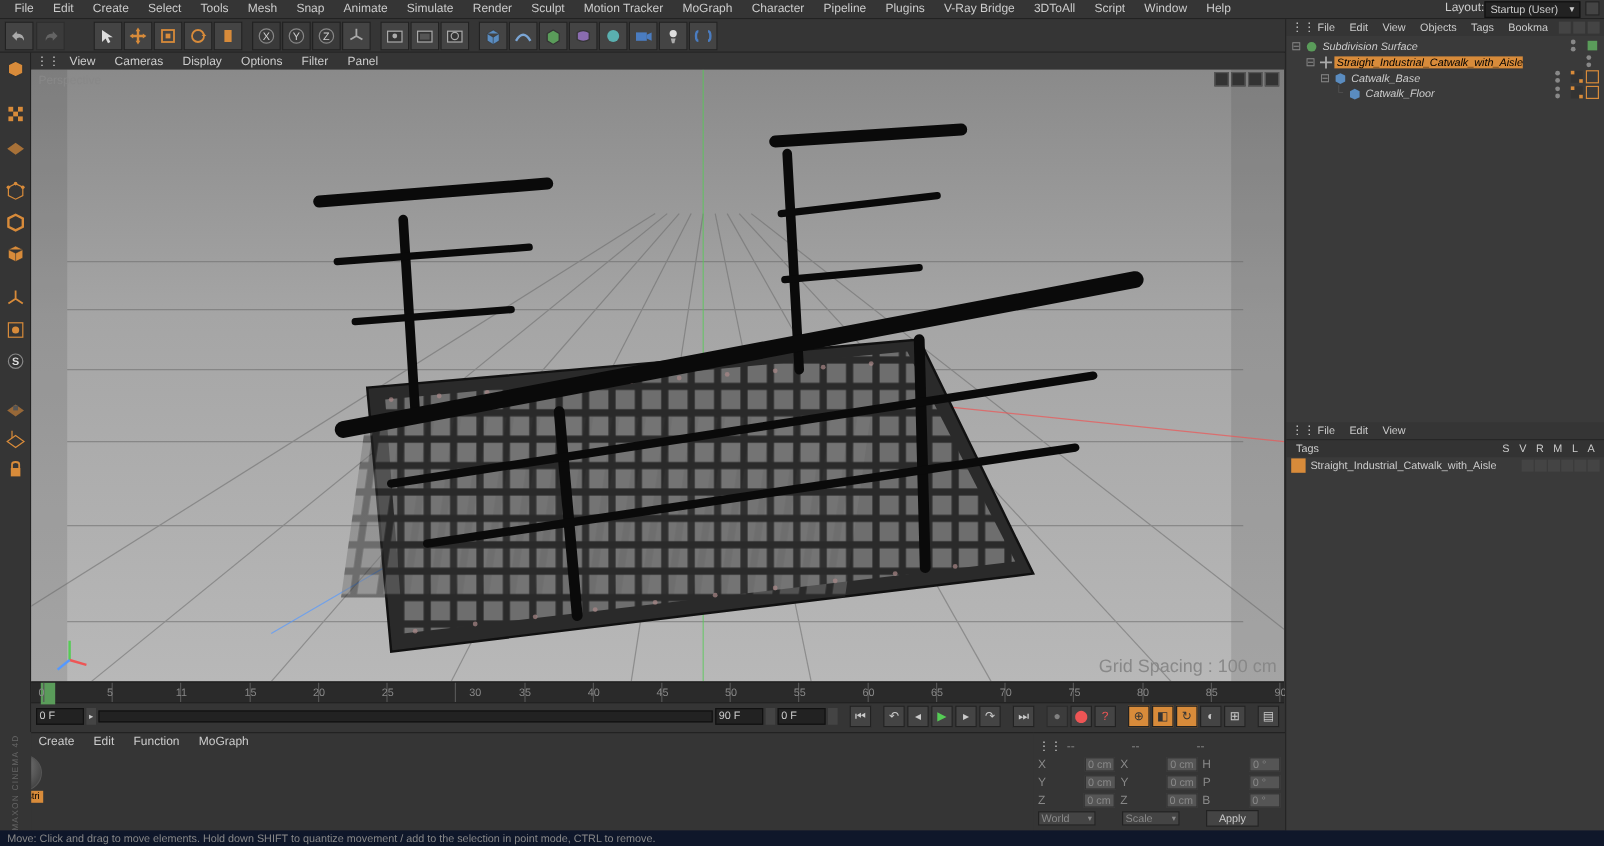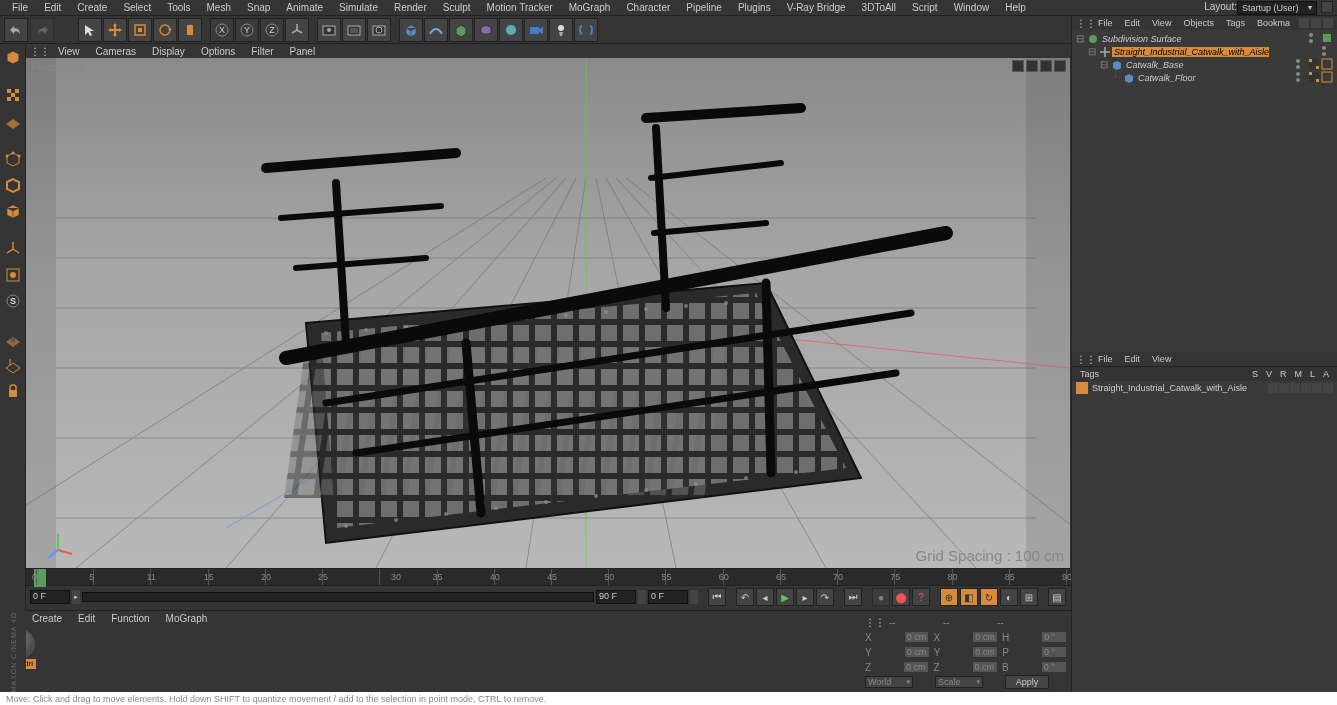--- a/index.html
+++ b/index.html
@@ -90,21 +90,21 @@
 .tree-tag { width: 12px; height: 12px; }
 
 .material-list-panel { height: 338px; background: #3a3a3a; border-top: 1px solid #222; }
 .ml-header { height: 14px; display: flex; align-items: center; padding: 0 4px; background: #333; font-size: 9px; }
 .ml-header .mlh-col { padding: 0 4px; }
 .ml-row { display: flex; align-items: center; height: 13px; padding: 0 4px; }
 .ml-row .ml-icon { width: 12px; height: 12px; background: #d88b3a; }
 .ml-row .ml-name { padding-left: 4px; font-size: 9px; }
 
 
-.status-bar { position: absolute; left: 0; bottom: 0; width: 1337px; height: 13px; background: #ffffff; color: #888; font-size: 9px; padding: 1px 6px; display: flex; align-items: center; }
+.status-bar { position: absolute; left: 0; bottom: 0; width: 1337px; height: 13px; background: #0f172a; color: #888; font-size: 9px; padding: 1px 6px; display: flex; align-items: center; }
 
 
 .logo-area { position: absolute; left: 0; bottom: 13px; width: 26px; height: 82px; background: #353535; display: flex; flex-direction: column; align-items: center; justify-content: flex-end; }
 .logo-text { writing-mode: vertical-rl; transform: rotate(180deg); font-size: 7px; color: #666; letter-spacing: 1px; }
 
 </style>
 </head>
 <body>
 
 <div class="menubar">

